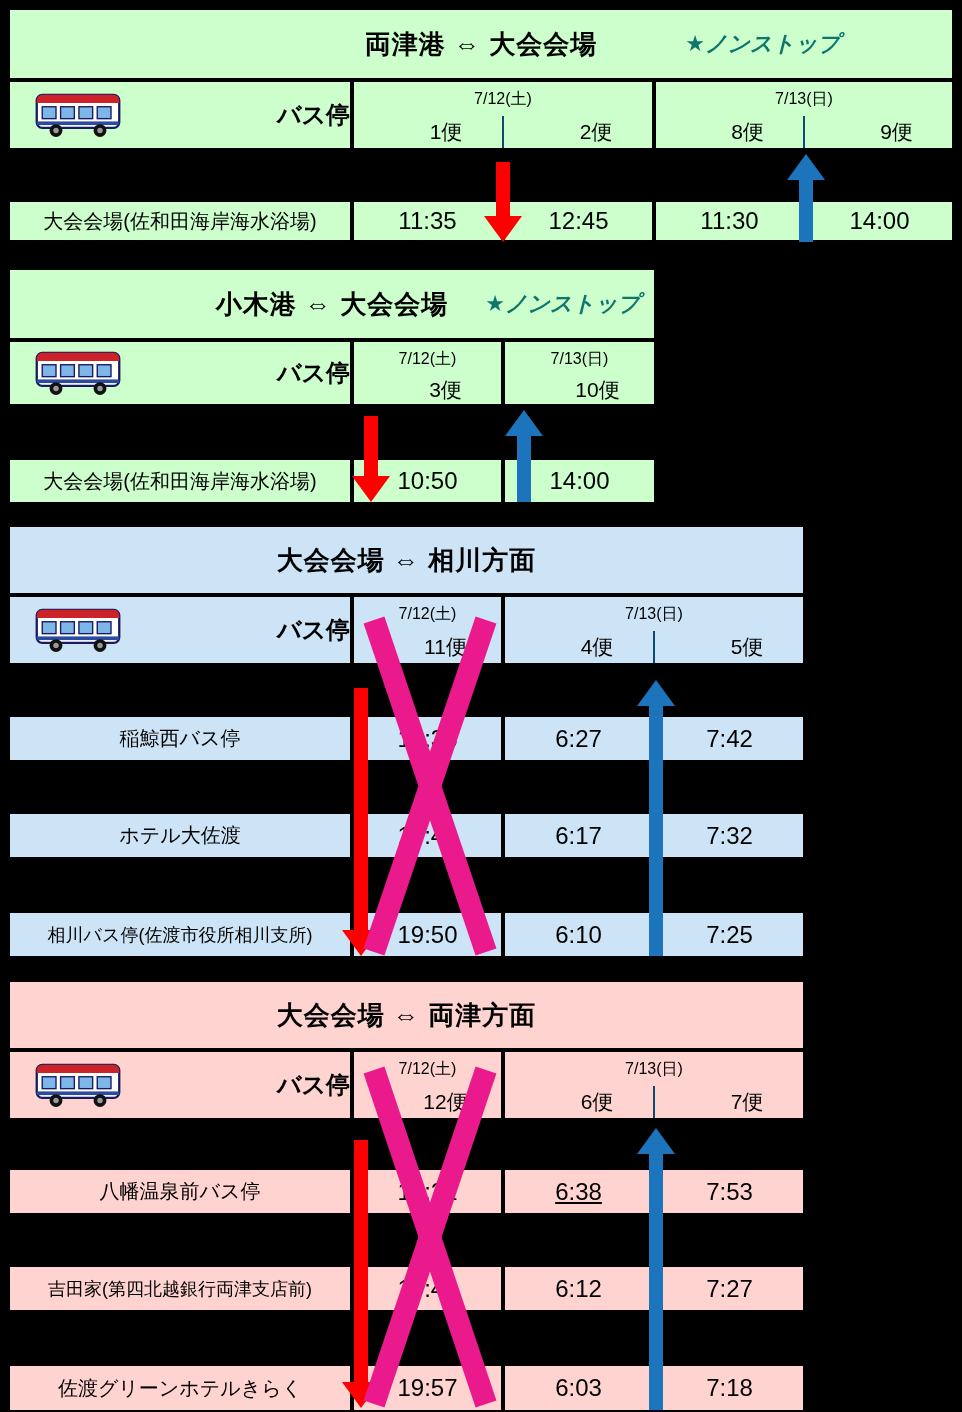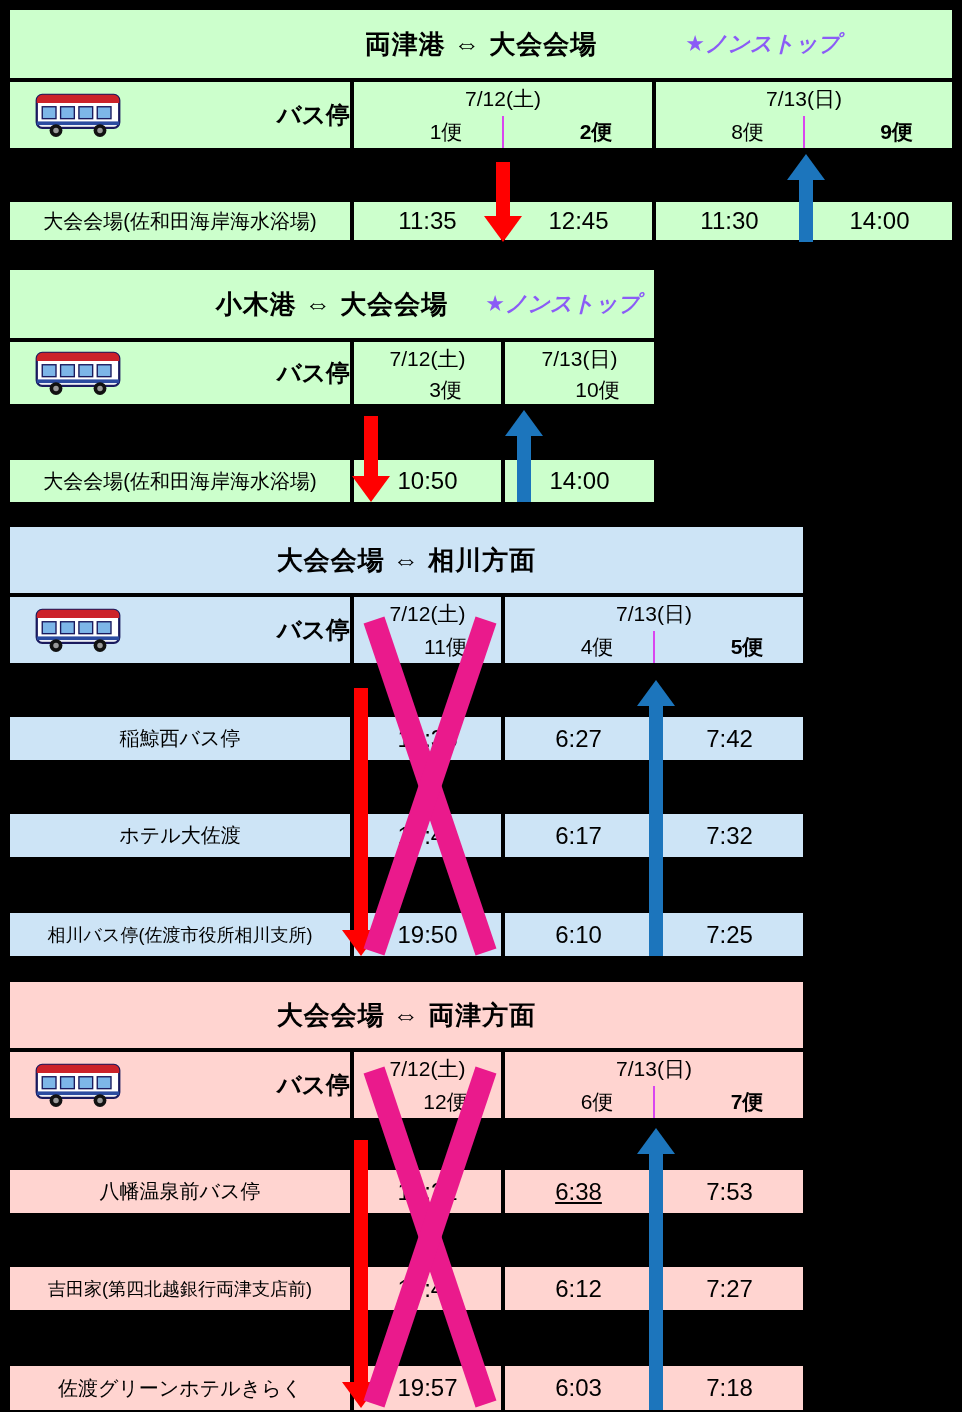--- a/index.html
+++ b/index.html
@@ -4,29 +4,29 @@
 <style>
   html,body{margin:0;padding:0;background:#000;}
   .page{position:relative;width:962px;height:1412px;background:#000;overflow:hidden;
         font-family:"Liberation Sans","DejaVu Sans",sans-serif;color:#000;}
   .tbl{position:absolute;display:grid;}
   .cell{box-sizing:border-box;border:2px solid #000;display:flex;align-items:center;justify-content:center;}
   .bg-green{background:#ccffcc;}
   .bg-blue{background:#cde4f6;}
   .bg-pink{background:#ffd4d0;}
   .title-cell{font-size:26px;font-weight:bold;position:relative;letter-spacing:1px;}
-  .nonstop{position:absolute;top:50%;transform:translateY(-50%);color:#8b5cf6;
+  .nonstop{position:absolute;top:50%;transform:translateY(-50%);color:#0f766e;
            font-size:22px;font-weight:bold;font-style:italic;letter-spacing:0;}
   .h-busstop{justify-content:space-between;padding-left:24px;gap:49px;}
   .busstop-label{font-size:24px;font-weight:bold;}
   .hgroup{flex-direction:column;align-items:stretch;padding:0;}
-  .hdate{height:34px;display:flex;align-items:center;justify-content:center;font-size:21px;}
+  .hdate{height:34px;display:flex;align-items:center;justify-content:center;font-size:16px;}
   .hbins{flex:1;display:flex;align-items:stretch;}
   .hbin{flex:1;display:flex;align-items:center;justify-content:center;font-size:21px;padding-left:36px;}
-  .hbin.sep{border-left:2px solid #d946ef;font-weight:bold;}
+  .hbin.sep{border-left:2px solid #0c4a6e;}
   .stop-cell{font-size:20px;text-align:center;}
   .stop-cell.sm{font-size:18px;}
   .time-cell{font-size:24px;}
   .arrow{position:absolute;width:38px;pointer-events:none;z-index:5;}
   .arrow .shaft{position:absolute;left:12px;width:14px;}
   .arrow-down .shaft{top:0;bottom:24px;background:#ff0000;}
   .arrow-up .shaft{top:24px;bottom:0;background:#1c75bc;}
   .arrow .head{position:absolute;left:0;width:0;height:0;border-left:19px solid transparent;border-right:19px solid transparent;}
   .arrow-down .head{bottom:0;border-top:26px solid #ff0000;}
   .arrow-up .head{top:0;border-bottom:26px solid #1c75bc;}

